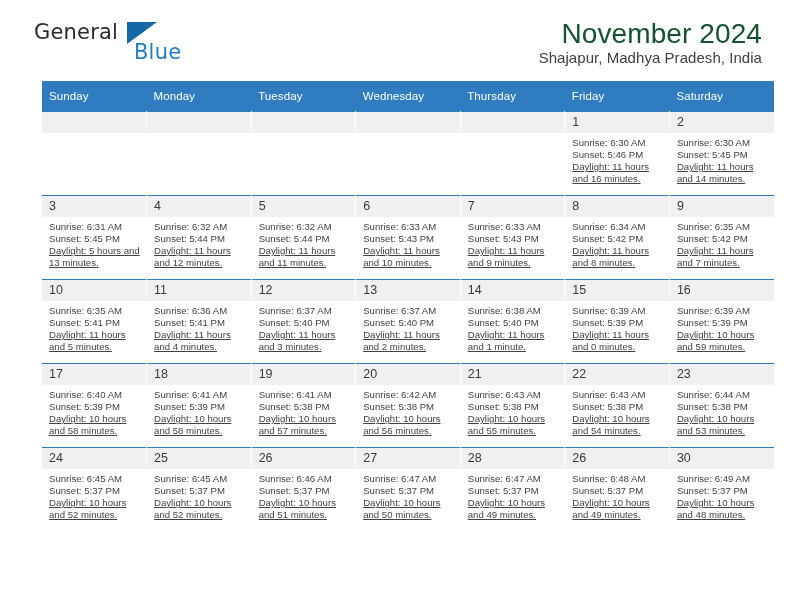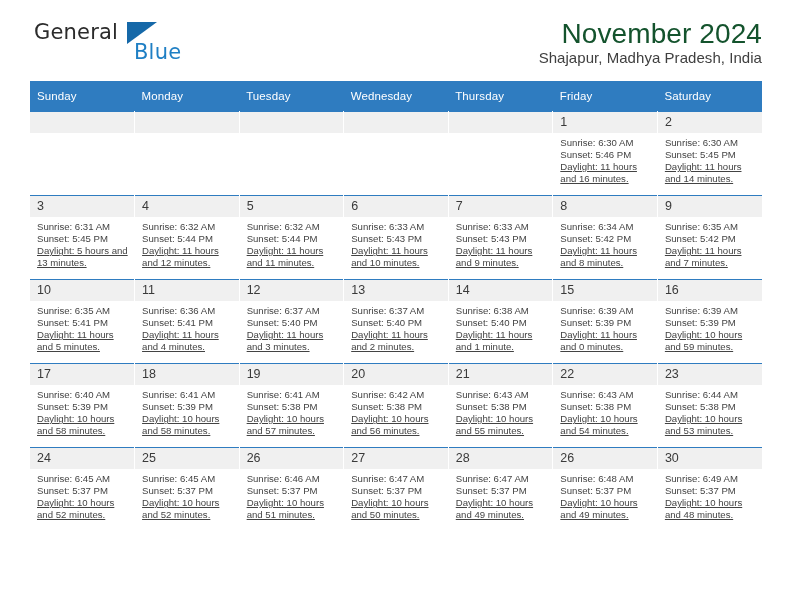--- a/index.html
+++ b/index.html
@@ -79,20 +79,21 @@
     font-size: 15px;
     color: #3f3f3f;
     letter-spacing: .05px;
   }
   
   .calendar {
     margin-top: 9px;
     width: 732px;
     border-collapse: collapse;
     table-layout: fixed;
+    margin-left: 12px;
   }
   .calendar th {
     background: #2f7cc0;
     color: #ffffff;
     font-size: 11.5px;
     font-weight: normal;
     text-align: left;
     padding: 5px 0 5px 7px;
     height: 20px;
     letter-spacing: .1px;

